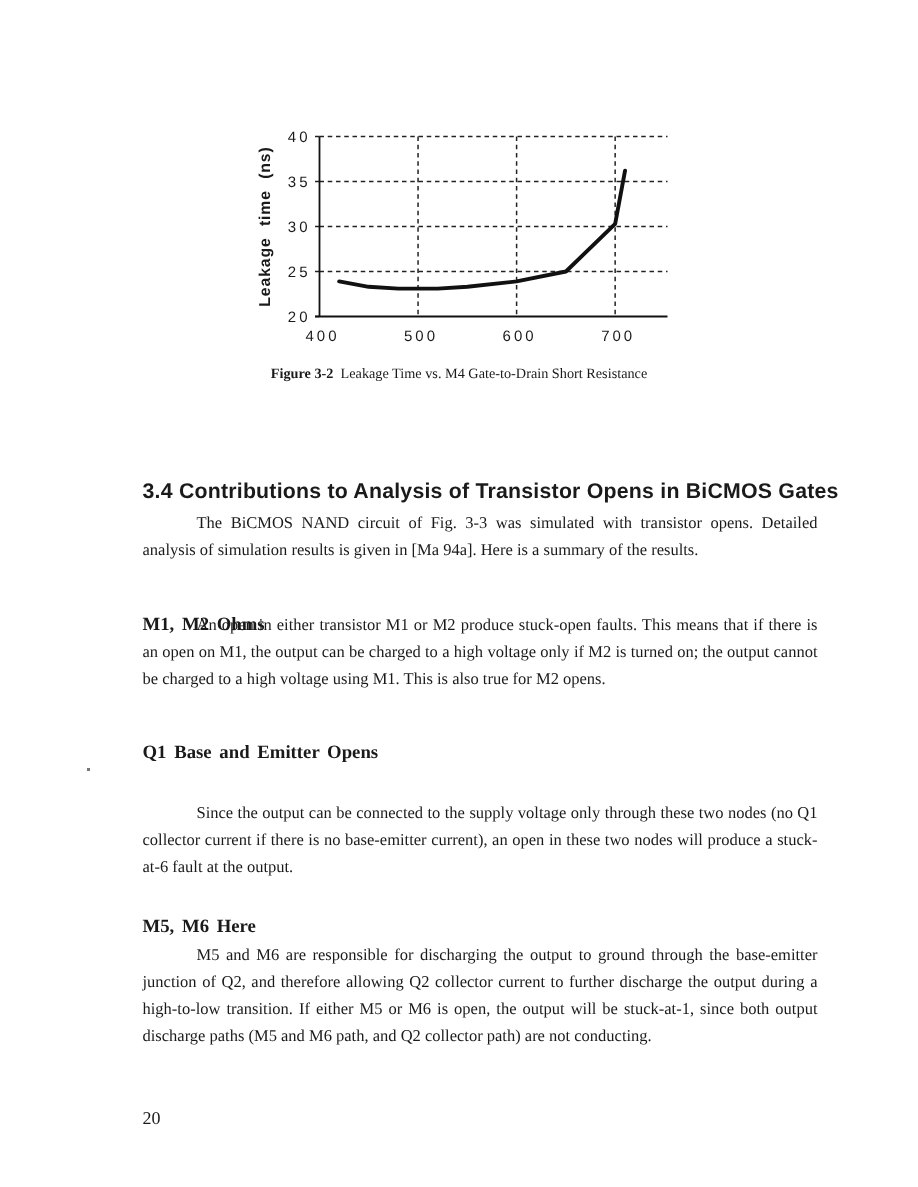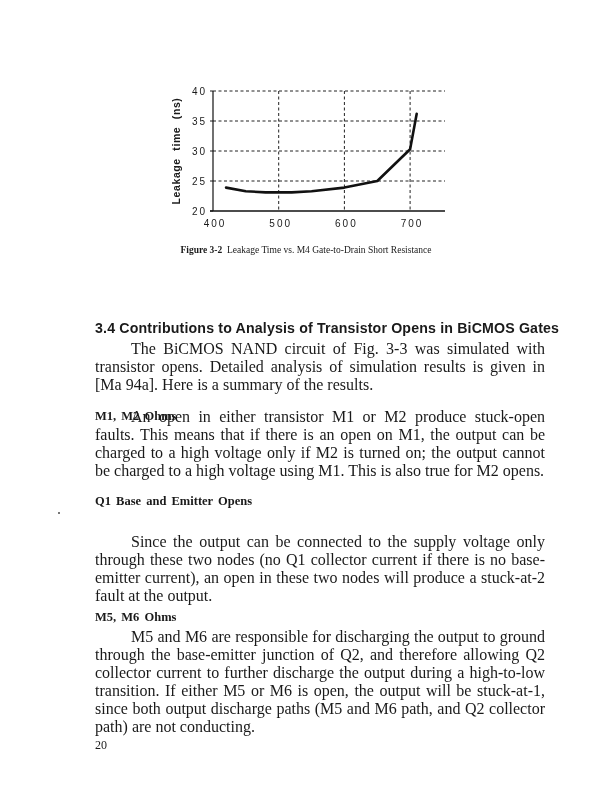--- a/index.html
+++ b/index.html
@@ -5,21 +5,21 @@
   html, body { margin:0; padding:0; background:#ffffff; }
   body { width:612px; height:791px; position:relative; overflow:hidden; color:#1a1a1a; }
   .chart-wrap { position:absolute; left:0; top:0; width:612px; height:240px; }
   svg text { font-family:"Liberation Sans", sans-serif; fill:#1a1a1a; }
   .caption { position:absolute; left:0; width:612px; top:245px; text-align:center;
     font-family:"Liberation Serif", serif; font-size:9.5px; }
   .caption b { font-weight:bold; }
   .section-title { position:absolute; left:95px; top:320px; font-family:Liberation Sans, sans-serif;
     font-weight:bold; font-size:14.2px; letter-spacing:0.15px; white-space:nowrap; }
   .para { position:absolute; left:95px; width:450px; font-family:"Liberation Serif", serif;
-    font-size:16px; line-height:18px; text-align:justify; text-indent:36px; margin:0; }
+    font-size:11px; line-height:18px; text-align:justify; text-indent:36px; margin:0; }
   .subhead { position:absolute; left:95px; font-family:"Liberation Serif", serif; font-weight:bold;
     font-size:12.5px; word-spacing:2px; margin:0; }
   .pagenum { position:absolute; left:95px; top:738px; font-family:"Liberation Serif", serif; font-size:12px; }
   .mark { position:absolute; width:2px; height:2px; background:#777; }
 </style>
 </head>
 <body>
 
 <div class="chart-wrap">
   <svg id="chart" width="612" height="240">
@@ -63,20 +63,20 @@
   <span>Leakage Time vs. M4 Gate-to-Drain Short Resistance</span>
 </div>
 
 <div class="section-title">3.4 Contributions to Analysis of Transistor Opens in BiCMOS Gates</div>
 <p class="para" style="top:340px;">The BiCMOS NAND circuit of Fig. 3-3 was simulated with transistor opens. Detailed analysis of simulation results is given in [Ma 94a]. Here is a summary of the results.</p>
 
 <p class="subhead" style="top:409px;">M1, M2 Ohms</p>
 <p class="para" style="top:408px;">An open in either transistor M1 or M2 produce stuck-open faults. This means that if there is an open on M1, the output can be charged to a high voltage only if M2 is turned on; the output cannot be charged to a high voltage using M1. This is also true for M2 opens.</p>
 
 <p class="subhead" style="top:494px;">Q1 Base and Emitter Opens</p>
-<p class="para" style="top:533px;">Since the output can be connected to the supply voltage only through these two nodes (no Q1 collector current if there is no base-emitter current), an open in these two nodes will produce a stuck-at-2 fault at the output.</p>
+<p class="para" style="top:533px;">Since the output can be connected to the supply voltage only through these two nodes (no Q1 collector current if there is no base-emitter current), an open in these two nodes will produce a stuck-at-6 fault at the output.</p>
 
-<p class="subhead" style="top:610px;">M5, M6 Ohms</p>
+<p class="subhead" style="top:610px;">M5, M6 Here</p>
 <p class="para" style="top:628px;">M5 and M6 are responsible for discharging the output to ground through the base-emitter junction of Q2, and therefore allowing Q2 collector current to further discharge the output during a high-to-low transition. If either M5 or M6 is open, the output will be stuck-at-1, since both output discharge paths (M5 and M6 path, and Q2 collector path) are not conducting.</p>
 
 <div class="pagenum">20</div>
 
 <div class="mark" style="left:58px;top:512px;"></div>
 
 </body></html>

